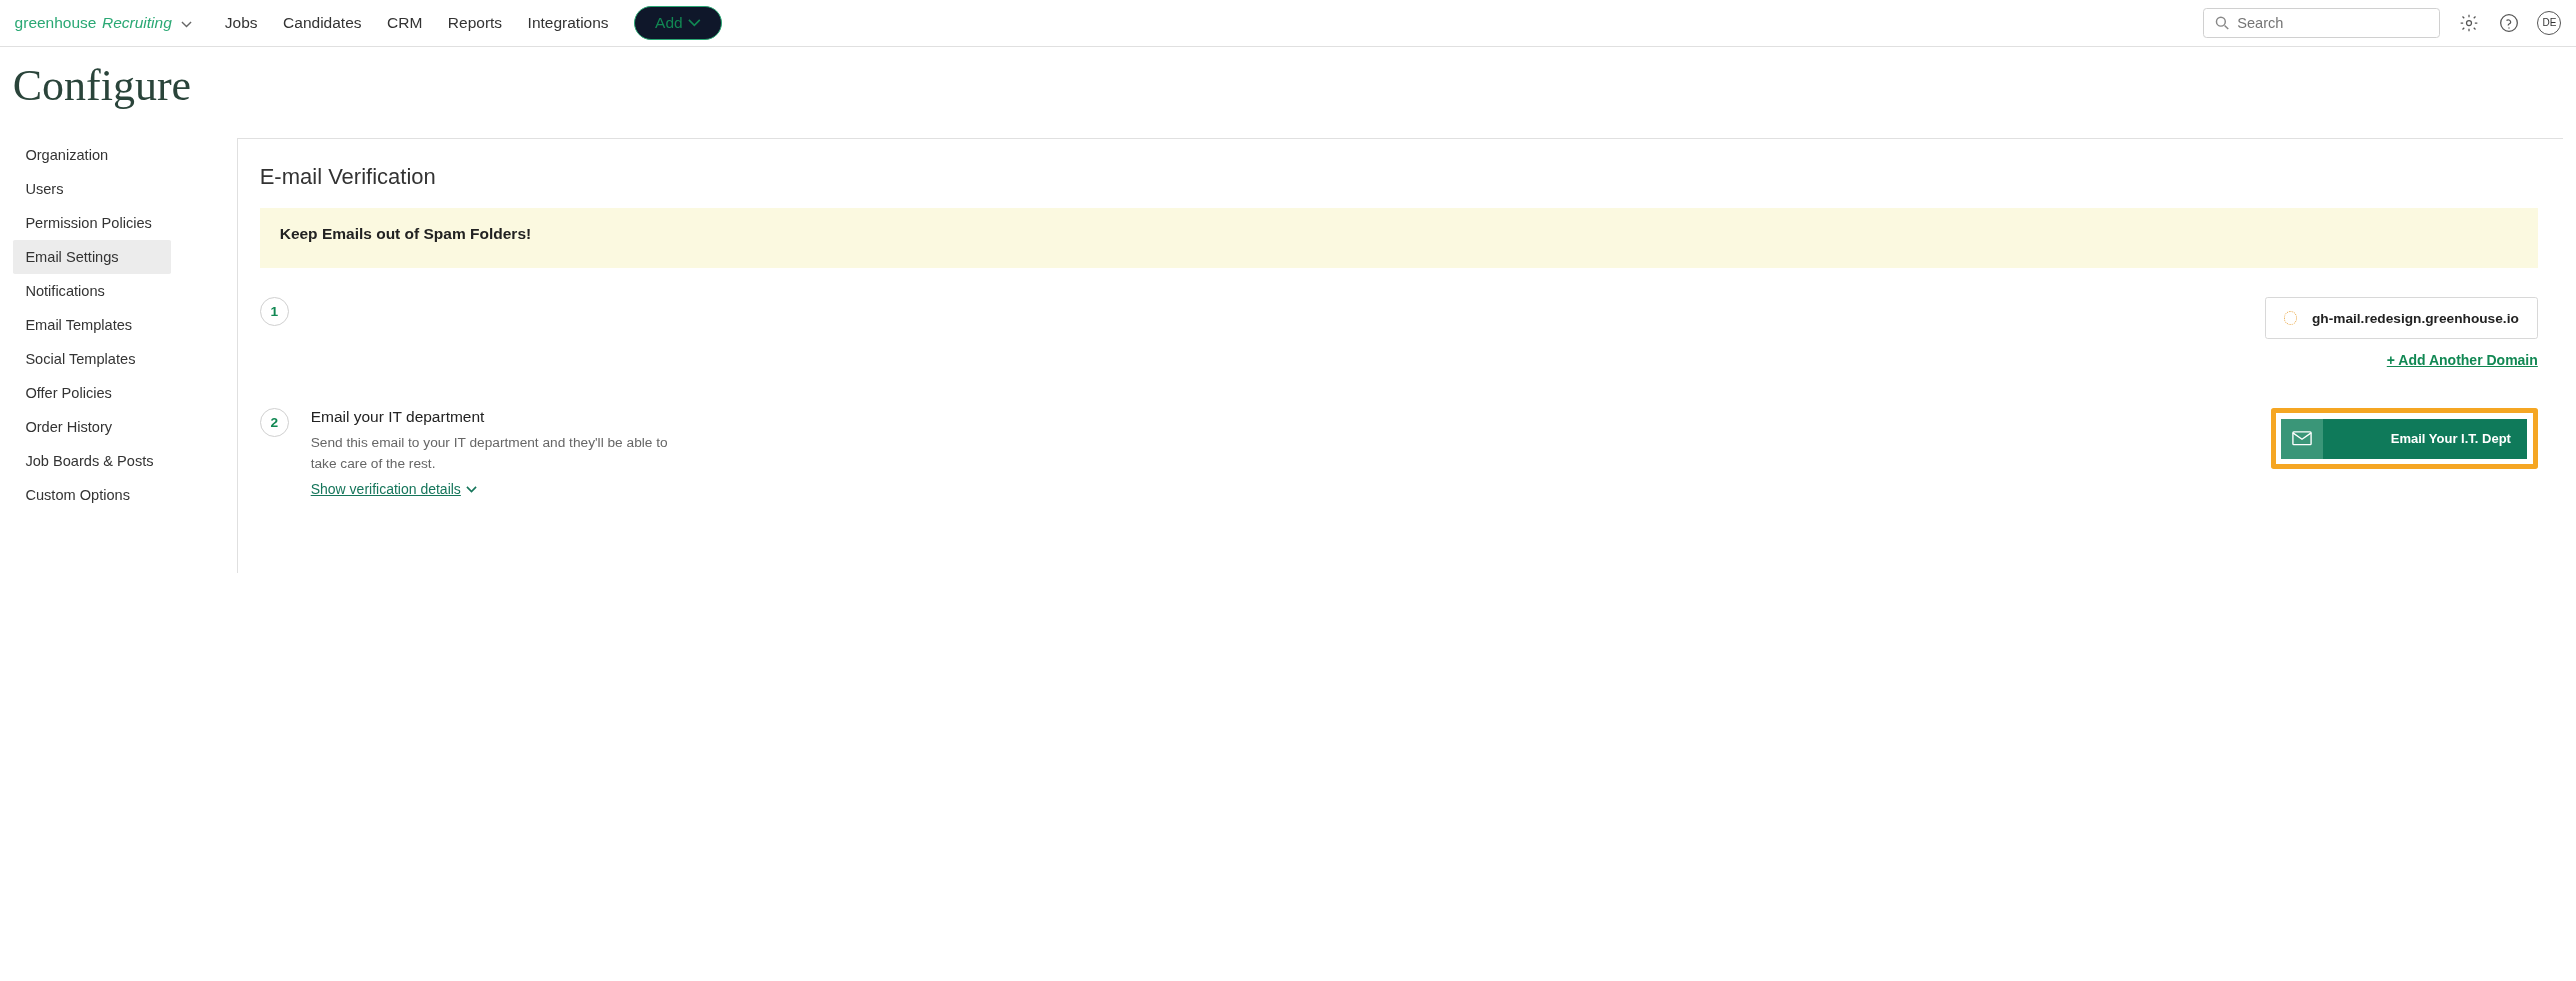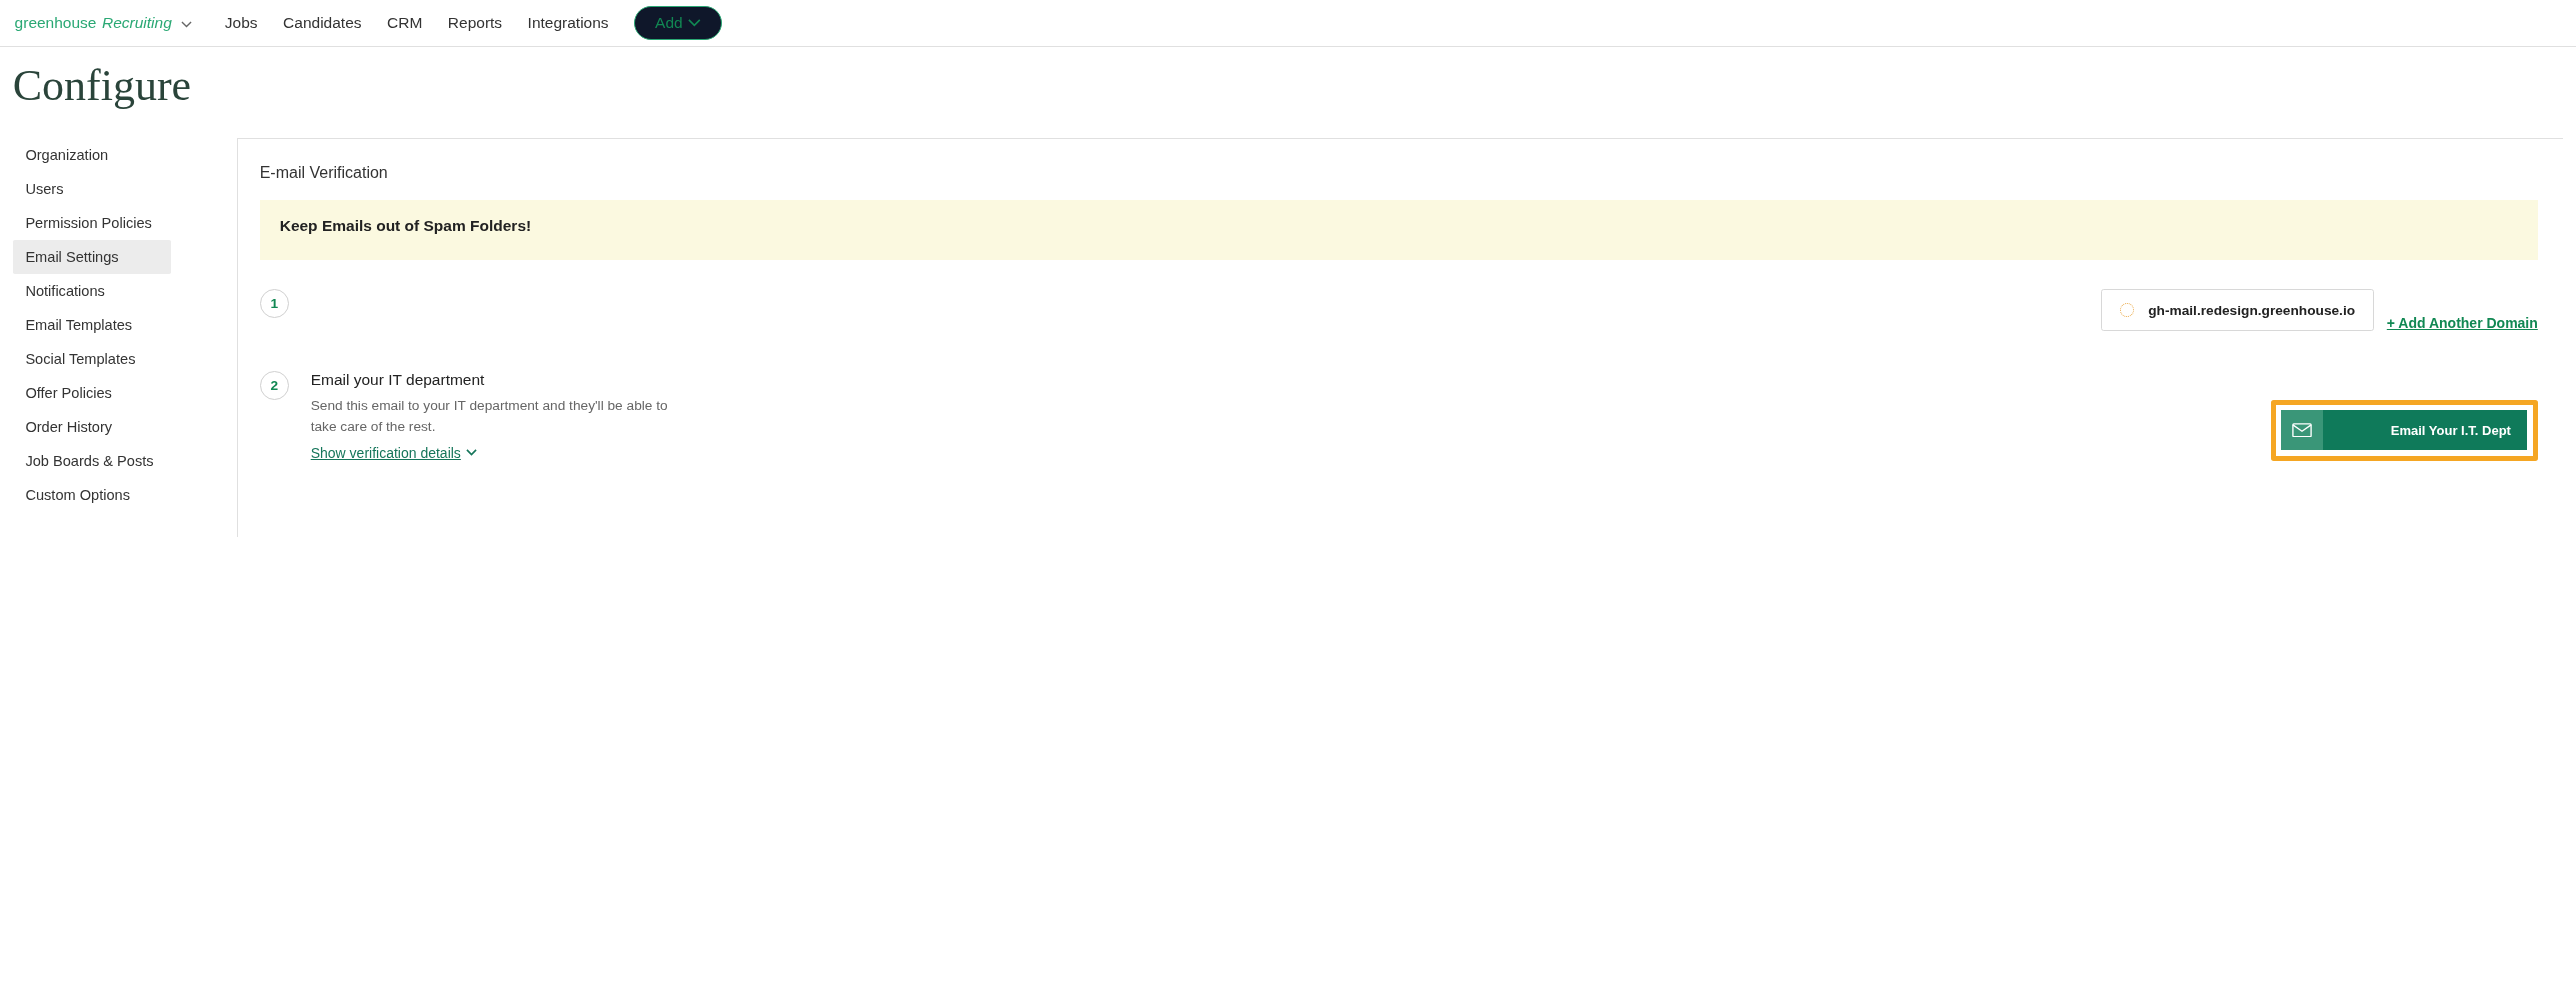--- a/index.html
+++ b/index.html
@@ -23,33 +23,33 @@
   
   .page { padding: 12.7px 12.7px 36px; }
   .page-title { font-family: Georgia, "Times New Roman", serif; font-size: 44px; color: #2a443a; font-weight: 400; margin-bottom: 27px; }
   
   .layout { display: flex; gap: 66px; }
   .sidebar { width: 158px; flex-shrink: 0; }
   .sidebar-item { padding: 9px 12.7px; font-size: 14.6px; color: #333; cursor: pointer; border-radius: 1.8px; }
   .sidebar-item.active { background: #ececec; }
   
   .content { flex: 1; border: 0.9px solid #e0e0e0; border-right: none; border-bottom: none; padding: 25.5px 25.5px 36px 22px; }
-  .section-title { font-size: 16px; color: #333; margin-bottom: 18px; font-weight: 400; }
+  .section-title { font-size: 22px; color: #333; margin-bottom: 18px; font-weight: 400; }
   
   .info-box { background: #fbf9e0; padding: 16.4px 20px; margin-bottom: 29px; }
   .info-title { font-weight: 700; font-size: 15.5px; color: #222; margin-bottom: 9px; }
   .info-text { font-size: 14px; color: #333; }
   .info-text a { color: #15755a; text-decoration: underline; }
   
   .step { display: flex; gap: 22px; margin-bottom: 40px; }
   .step-num { width: 29px; height: 29px; border-radius: 50%; border: 0.9px solid #d0d0d0; display: flex; align-items: center; justify-content: center; color: #118853; font-weight: 600; font-size: 13.7px; flex-shrink: 0; }
   .step-body { flex: 1; max-width: 382px; }
   .step-title { font-size: 15.5px; color: #222; margin-bottom: 5.5px; }
   .step-desc { font-size: 13.7px; color: #666; line-height: 1.55; }
-  .step-aside { margin-left: auto; display: flex; flex-direction: row; align-items: flex-end; gap: 12.7px; }
+  .step-aside { margin-left: auto; display: flex; flex-direction: column; align-items: flex-end; gap: 12.7px; }
   
   .domain-box { border: 0.9px solid #d8d8d8; border-radius: 2.7px; padding: 12.7px 18px; display: flex; align-items: center; gap: 14.6px; min-width: 242px; }
   .status-dot { width: 13.7px; height: 13.7px; border: 1.8px dotted #e8a23a; border-radius: 50%; }
   .domain-text { font-size: 13.7px; font-weight: 600; color: #222; }
   .add-domain { color: #118853; font-weight: 700; font-size: 14px; text-decoration: underline; cursor: pointer; }
   
   .show-details { color: #15755a; text-decoration: underline; font-size: 14px; margin-top: 7.3px; display: inline-flex; align-items: center; gap: 5.5px; cursor: pointer; }
   
   .email-it-wrap { border: 5.5px solid #f5a623; border-radius: 2.7px; padding: 5.5px; }
   .email-it-btn { display: flex; align-items: center; background: #0f7a5a; color: #fff; height: 40px; min-width: 246px; cursor: pointer; }
@@ -75,20 +75,43 @@
     <a class="nav-link">CRM</a>
     <a class="nav-link">Reports</a>
     <a class="nav-link">Integrations</a>
   </div>
   <button class="add-btn">
     <span>Add</span>
     <svg width="12.7" height="8.2" viewBox="0 0 14 9">
         <path d="M1 1l6 6 6-6" stroke="#118853" stroke-width="1.8" fill="none"></path>
       </svg>
   </button>
+  <div class="nav-right">
+    <div class="search-wrap">
+      <svg width="16.4" height="16.4" viewBox="0 0 20 20">
+          <circle cx="8" cy="8" r="6" stroke="#888" stroke-width="2" fill="none"></circle>
+          <line x1="13" y1="13" x2="18" y2="18" stroke="#888" stroke-width="2"></line>
+        </svg>
+      <input type="text" placeholder="Search" style="">
+    </div>
+    <div class="icon-btn">
+      <svg width="20" height="20" viewBox="0 0 24 24">
+          <circle cx="12" cy="12" r="3" stroke="#555" stroke-width="1.5" fill="none"></circle>
+          <path d="M12 2v3M12 19v3M4.2 4.2l2.1 2.1M17.7 17.7l2.1 2.1M2 12h3M19 12h3M4.2 19.8l2.1-2.1M17.7 6.3l2.1-2.1" stroke="#555" stroke-width="1.5"></path>
+        </svg>
+    </div>
+    <div class="icon-btn">
+      <svg width="20" height="20" viewBox="0 0 24 24">
+          <circle cx="12" cy="12" r="10" stroke="#555" stroke-width="1.5" fill="none"></circle>
+          <path d="M9 9a3 3 0 015 2c0 2-3 2-3 4" stroke="#555" stroke-width="1.5" fill="none"></path>
+          <circle cx="12" cy="18" r="0.8" fill="#555"></circle>
+        </svg>
+    </div>
+    <div class="avatar">DE</div>
+  </div>
 </div>
 
 <div class="page">
   <h1 class="page-title">Configure</h1>
 
   <div class="layout">
     <div class="sidebar">
       <div class="sidebar-item">Organization</div>
       <div class="sidebar-item">Users</div>
       <div class="sidebar-item">Permission Policies</div>

